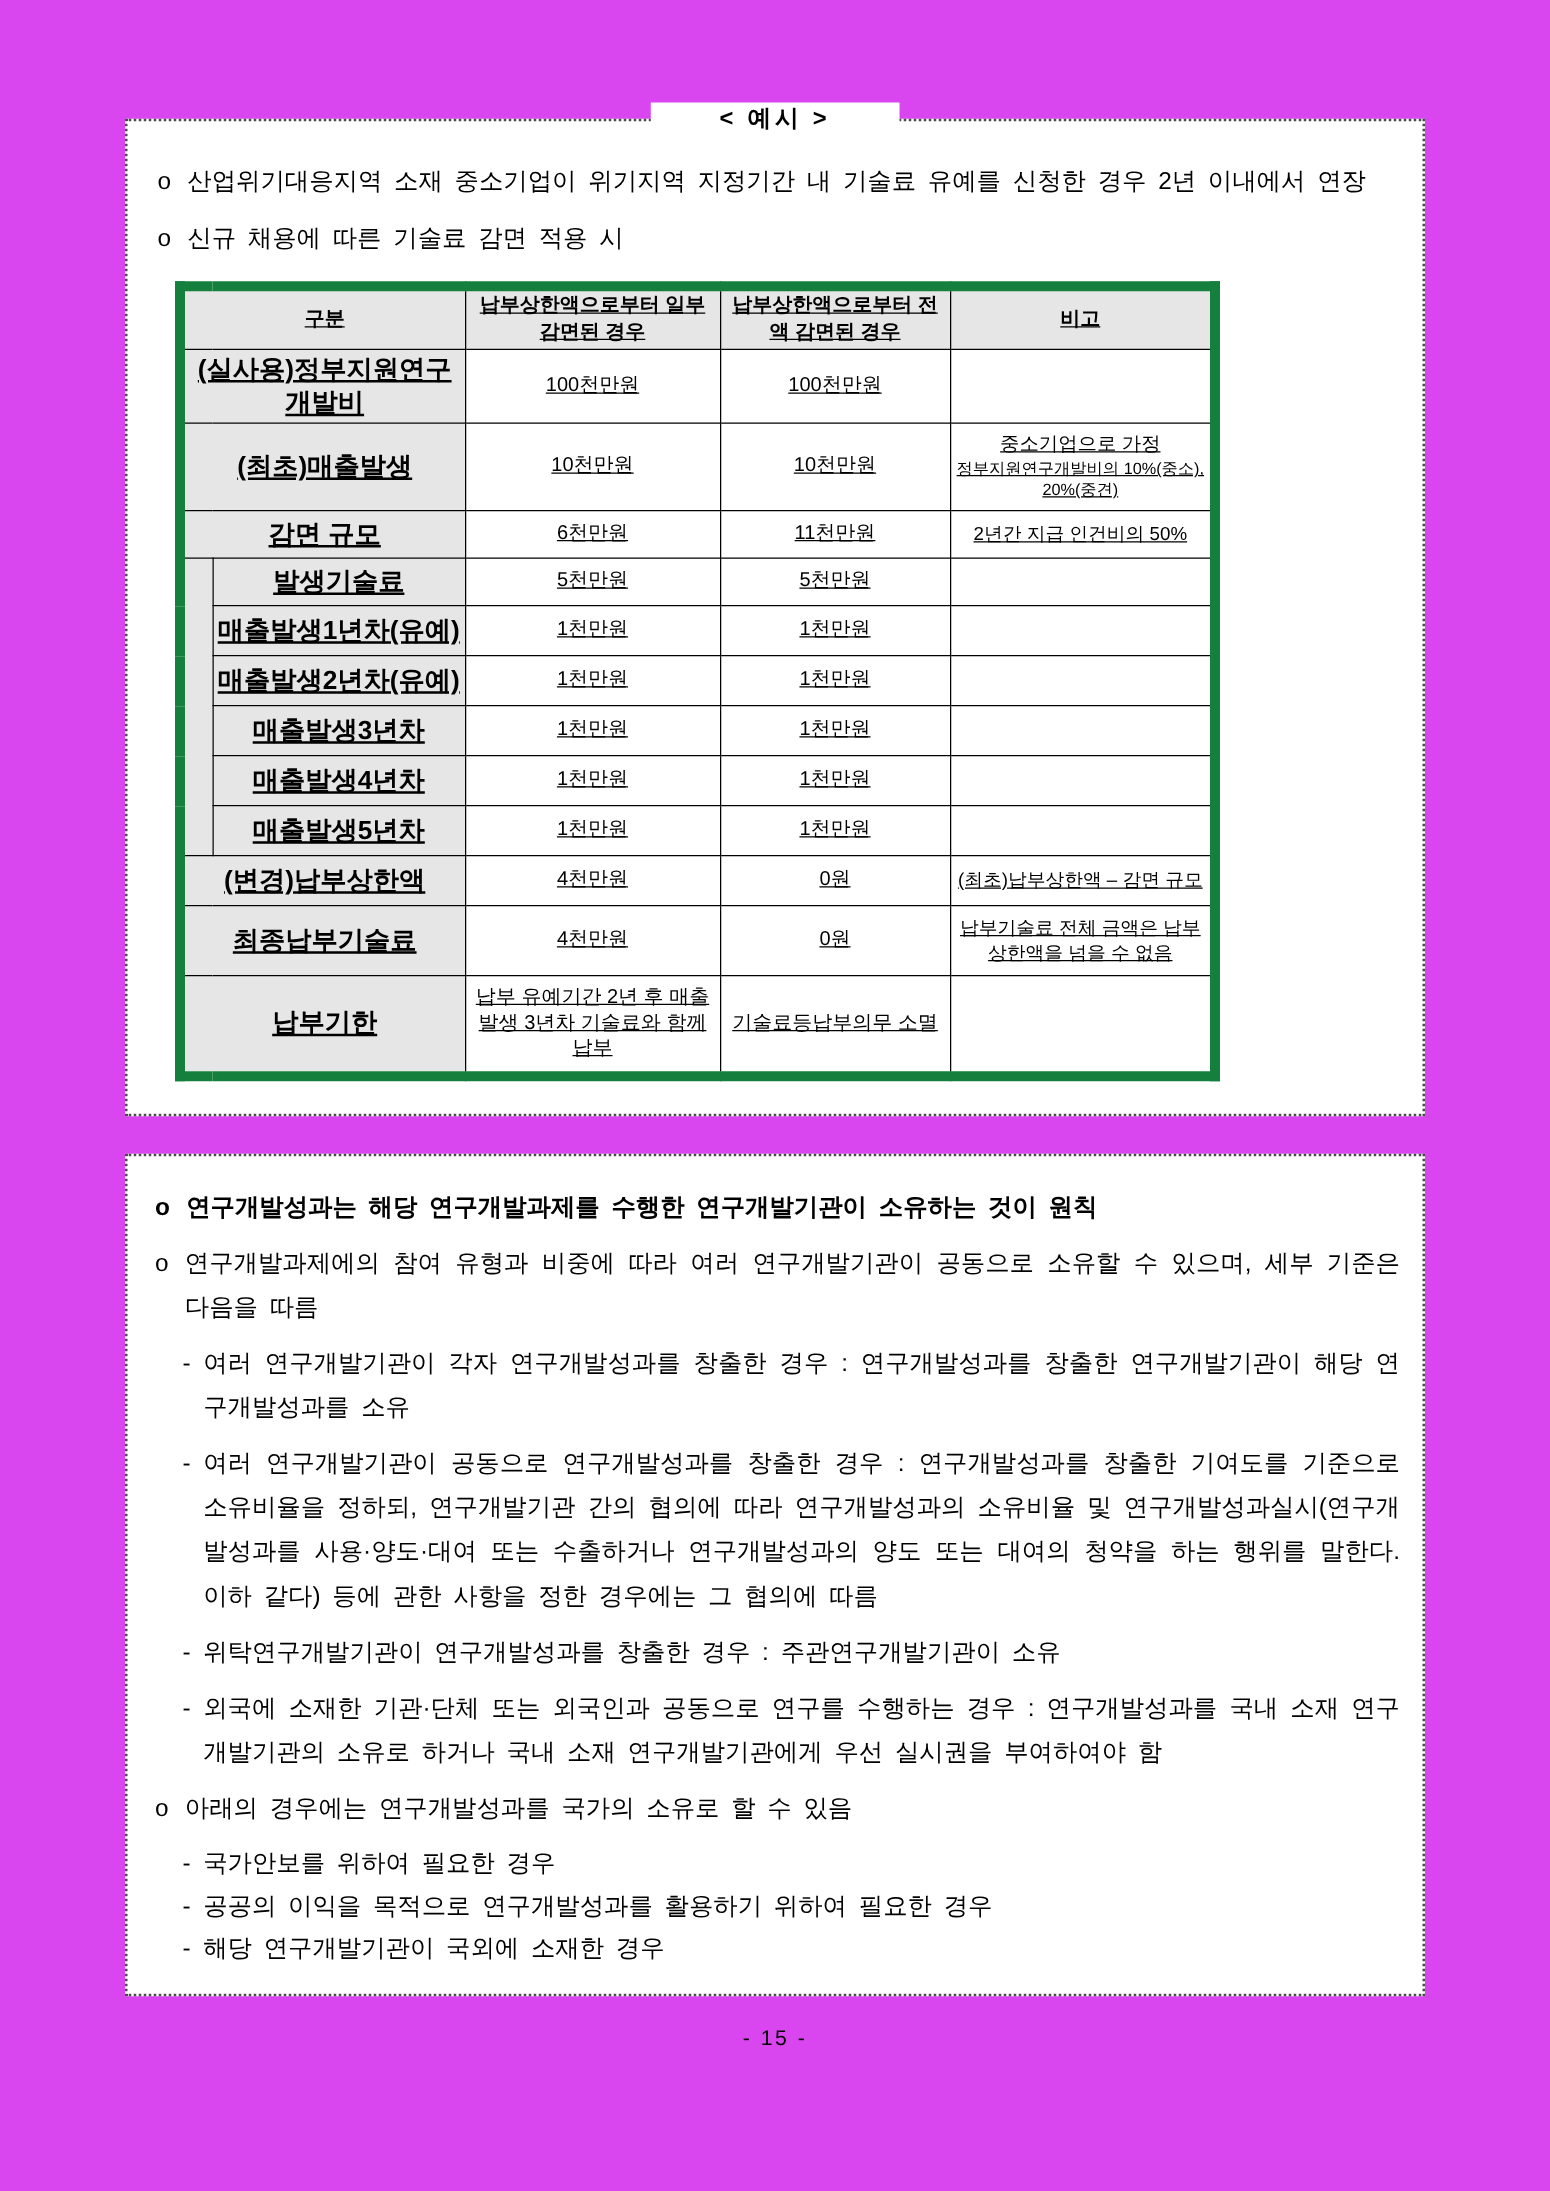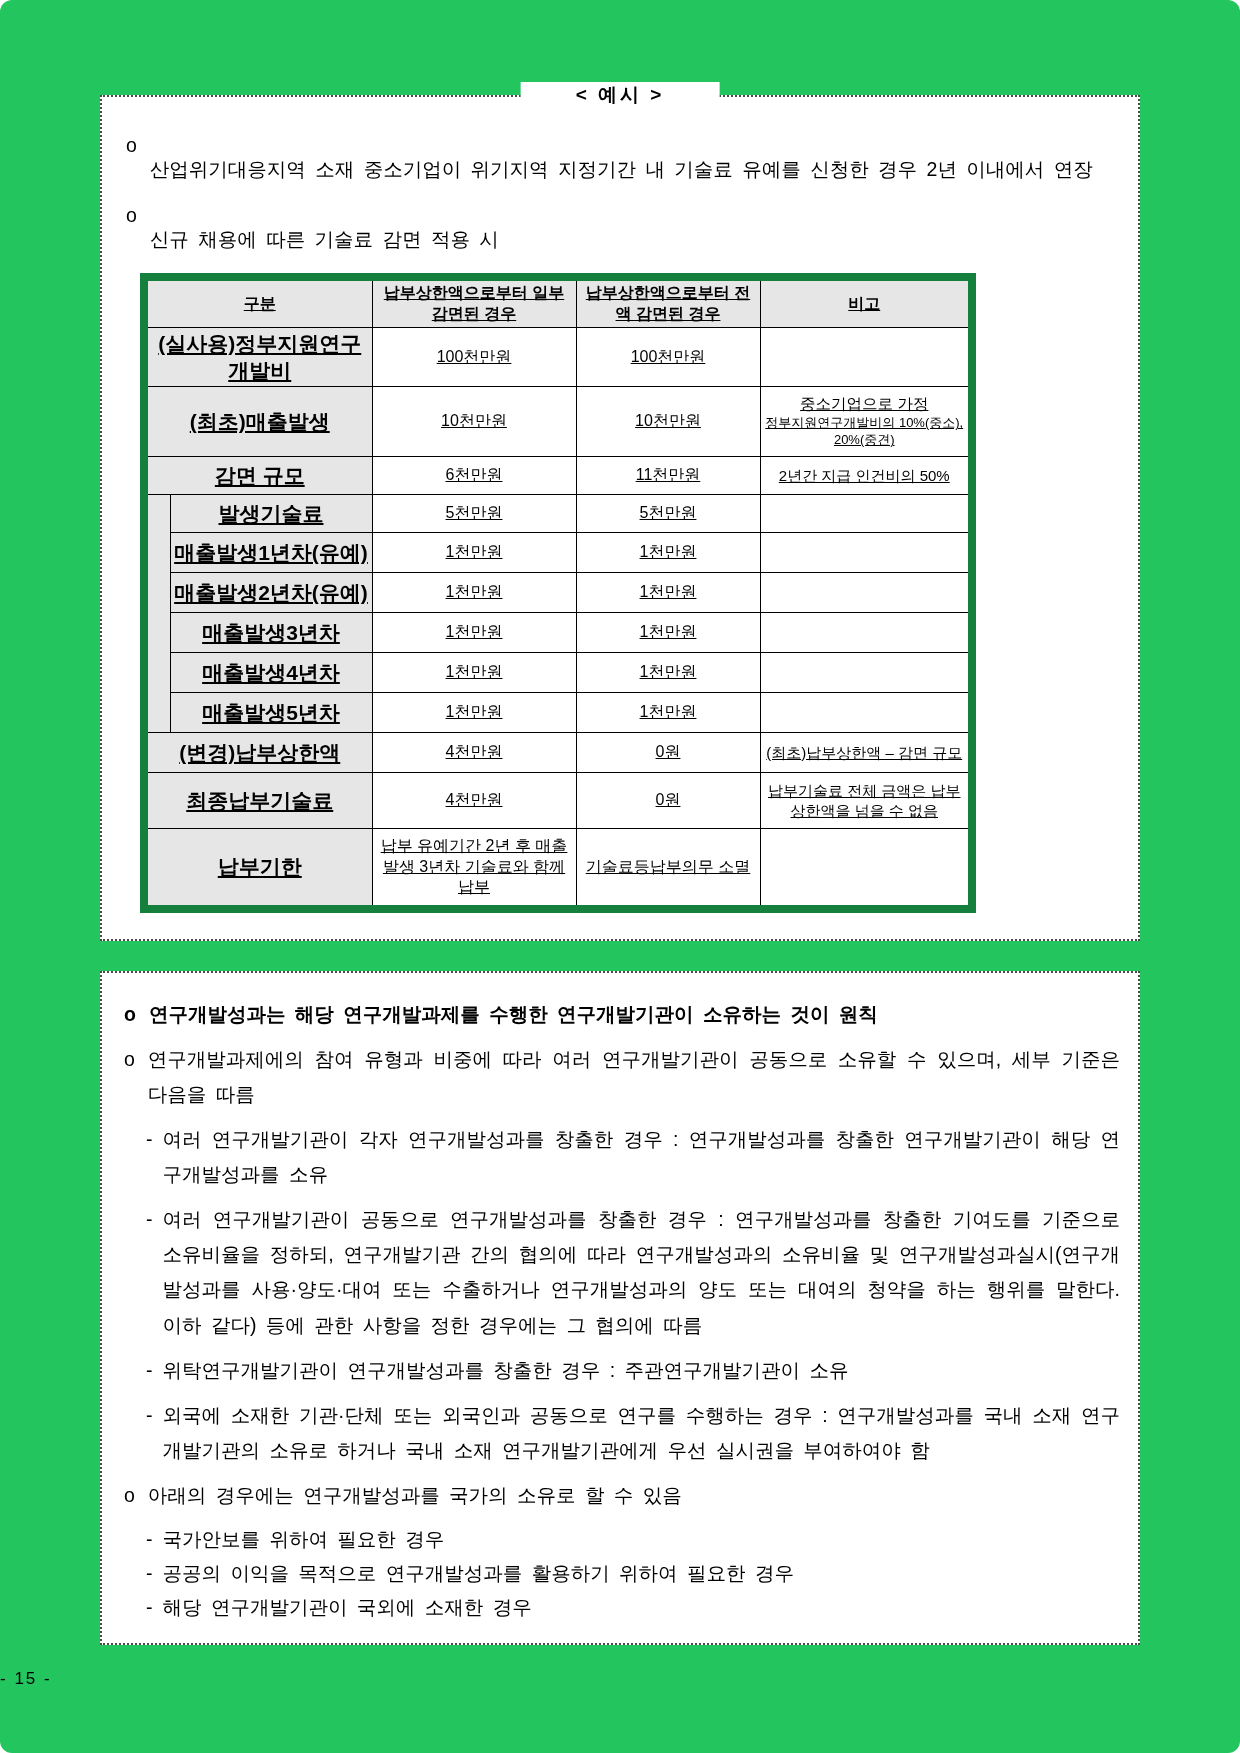--- a/index.html
+++ b/index.html
@@ -2,21 +2,21 @@
 <html><head>
 <meta charset="utf-8">
 <style>
   * { margin:0; padding:0; box-sizing:border-box; }
   html,body { background:#fff; }
   body {
     width:1240px; height:1753px;
     font-family:"Liberation Sans","DejaVu Sans",sans-serif;
     color:#000;
   }
-  .page { position:relative; width:1240px; height:1753px; overflow:hidden; background:#22c55e;border-radius:12px; }
+  .page { position:relative; width:1240px; height:1753px; overflow:hidden; background:#d946ef; }
 
   
   .dotted-box {
     border:2px dotted #4a4a4a;
     margin:0 100px;
     padding:16px 16px 22px 16px;
     position:relative;
     background:#fff;
   }
   .box-example { margin-top:95px; padding-top:22px; }
@@ -26,21 +26,21 @@
     font-weight:bold; font-size:19px; letter-spacing:3px; white-space:nowrap;
   }
 
   
   .obullet {
     display:flex; align-items:flex-start; gap:13px;
     font-size:19.5px; line-height:1.85; word-spacing:4px;
     text-align:justify; margin:8px 4px 10px 8px;
   }
   .obullet .marker { flex:0 0 auto; }
-  .obullet .btext { flex:1 1 auto;margin-top:24px; }
+  .obullet .btext { flex:1 1 auto; }
 
   
   table.fee {
     border-collapse:collapse; table-layout:fixed;
     width:828px; margin:16px 0 4px 22px;
     font-size:16px; border:8px solid #15803d;text-decoration:underline;
   }
   table.fee th, table.fee td {
     border:1px solid #000; text-align:center; vertical-align:middle;
     padding:2px 3px; line-height:1.3; overflow:hidden;
@@ -76,21 +76,21 @@
     font-size:19.5px; line-height:1.8; word-spacing:4px;
     text-align:justify; margin:10px 4px 10px 8px;
   }
   .it .marker { flex:0 0 auto; }
   .it .btext { flex:1 1 auto; }
   .it.bold { font-weight:bold; }
   .it.dash { margin-left:30px; gap:10px; }
   .it.tight { margin-top:1px; margin-bottom:1px; line-height:1.7; }
 
   .footer {
-    margin-top:24px; 
+    margin-top:24px; text-align:center;
     font-size:17px; letter-spacing:2px;
   }
 </style>
 </head>
 <body>
 
 <div class="page">
 
   <div class="dotted-box box-example">
     <div class="box-title">&lt; 예시 &gt;</div>

